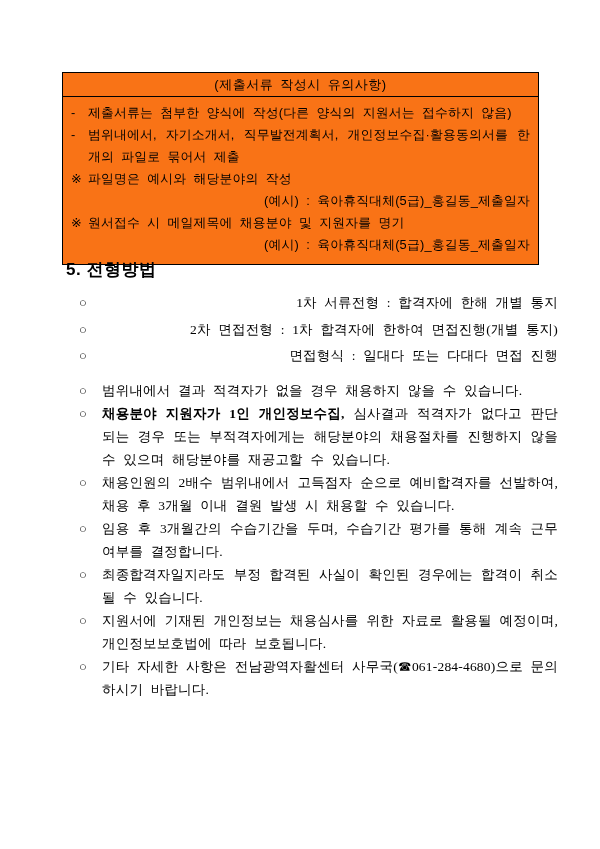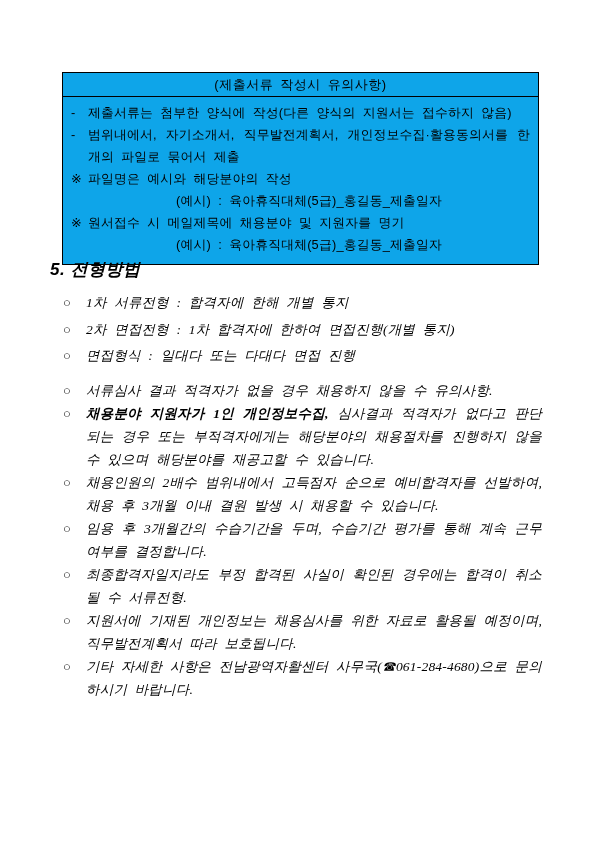--- a/index.html
+++ b/index.html
@@ -9,61 +9,61 @@
     font-family: "Liberation Serif", "DejaVu Serif", serif;
     color: #000000;
     position: relative;
     overflow: hidden;
   }
   .page { position: relative; width: 600px; height: 849px; background: #ffffff; }
 
   
   .notice-box {
     position: absolute; left: 62px; top: 72px; width: 477px;
-    border: 1.5px solid #000000; background: #0ea5e9;
+    border: 1.5px solid #000000; background: #f97316;
   }
   .notice-box .box-title {
     text-align: center;
     font-family: "Liberation Sans", "DejaVu Sans", sans-serif;
     font-size: 13px; line-height: 23px;
     border-bottom: 1.5px solid #000000;
     letter-spacing: 0.5px; word-spacing: 3px;
   }
   .notice-box .box-body {
     padding: 5px 8px 8px 8px;
     font-family: "Liberation Sans", "DejaVu Sans", sans-serif;
     font-size: 12.8px;
   }
   .box-line { display: flex; line-height: 22px; }
   .box-line .marker { flex: none; width: 17px; }
   .box-line .btext {
     flex: 1; text-align: justify; word-break: break-all;
     word-spacing: 3.5px; letter-spacing: 0.2px;
   }
-  .box-line.example .btext { text-align: center; }
+  .box-line.example .btext { text-align: right; }
 
   
-  .section { position: absolute; left: 50px; width: 492px; font-style: italic; }
+  .section { position: absolute; left: 66px; width: 492px; }
   .section-5 { top: 259px; }
   .section-6 { top: 369px; }
   .sec-heading {
     font-family: "Liberation Sans", "DejaVu Sans", sans-serif;
     font-weight: bold; font-size: 17px; line-height: 21px;
     letter-spacing: 0.5px;
   }
   .sec-items { margin-top: 10px; margin-left: 13px; }
   .item { display: flex; }
   .item .bullet { flex: none; width: 23px; font-size: 13px; }
   .item .itext {
     flex: 1; text-align: justify; word-break: break-all;
     font-size: 13.5px; word-spacing: 4px; letter-spacing: 0.2px;
   }
   .section-5 .item { line-height: 26.5px; }
   .section-6 .item { line-height: 23px; }
-  .section-5 .item .itext { text-align: left; }
+  .section-5 .item .itext { text-align: right; }
   .itext .bold-lead { font-weight: bold; }
 </style>
 </head>
 <body>
 
 <div class="page">
 
   <div class="notice-box">
     <div class="box-title">(제출서류 작성시 유의사항)</div>
     <div class="box-body">
@@ -109,41 +109,41 @@
         <span class="bullet">○</span>
         <span class="itext">면접형식 : 일대다 또는 다대다 면접 진행</span>
       </div>
     </div>
   </div>
 
   <div class="section section-6">
     <div class="sec-items">
       <div class="item">
         <span class="bullet">○</span>
-        <span class="itext">서류심사 결과 적격자가 없을 경우 채용하지 않을 수 유의사항.</span>
+        <span class="itext">범위내에서 결과 적격자가 없을 경우 채용하지 않을 수 있습니다.</span>
       </div>
       <div class="item">
         <span class="bullet">○</span>
         <span class="itext"><span class="bold-lead">채용분야 지원자가 1인 개인정보수집,</span><span> 심사결과 적격자가 없다고 판단되는 경우 또는 부적격자에게는 해당분야의 채용절차를 진행하지 않을 수 있으며 해당분야를 재공고할 수 있습니다.</span></span>
       </div>
       <div class="item">
         <span class="bullet">○</span>
         <span class="itext">채용인원의 2배수 범위내에서 고득점자 순으로 예비합격자를 선발하여, 채용 후 3개월 이내 결원 발생 시 채용할 수 있습니다.</span>
       </div>
       <div class="item">
         <span class="bullet">○</span>
         <span class="itext">임용 후 3개월간의 수습기간을 두며, 수습기간 평가를 통해 계속 근무 여부를 결정합니다.</span>
       </div>
       <div class="item">
         <span class="bullet">○</span>
-        <span class="itext">최종합격자일지라도 부정 합격된 사실이 확인된 경우에는 합격이 취소될 수 서류전형.</span>
+        <span class="itext">최종합격자일지라도 부정 합격된 사실이 확인된 경우에는 합격이 취소될 수 있습니다.</span>
       </div>
       <div class="item">
         <span class="bullet">○</span>
-        <span class="itext">지원서에 기재된 개인정보는 채용심사를 위한 자료로 활용될 예정이며, 직무발전계획서 따라 보호됩니다.</span>
+        <span class="itext">지원서에 기재된 개인정보는 채용심사를 위한 자료로 활용될 예정이며, 개인정보보호법에 따라 보호됩니다.</span>
       </div>
       <div class="item">
         <span class="bullet">○</span>
         <span class="itext">기타 자세한 사항은 전남광역자활센터 사무국(☎061-284-4680)으로 문의하시기 바랍니다.</span>
       </div>
     </div>
   </div>
 
 </div>
 

